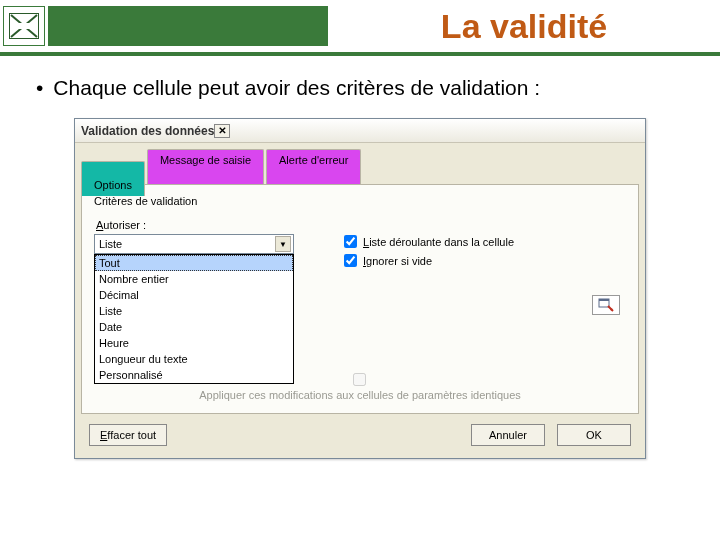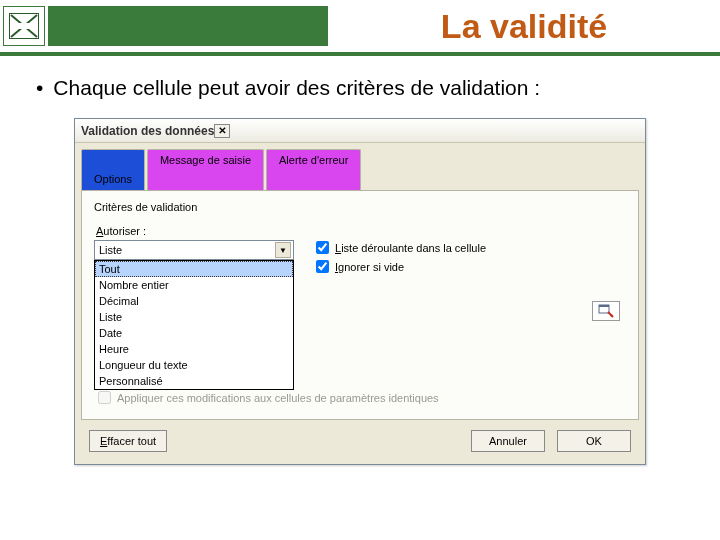--- a/index.html
+++ b/index.html
@@ -96,36 +96,36 @@
     border-bottom: none;
     background: #d946ef;
     margin-right: 2px;
     cursor: pointer;
     font-size: 11px;
     position: relative;
     top: 0;
     border-radius: 2px 2px 0 0;
   }
   .tab.active {
-    background: #1d4ed8;
+    background: #14b8a6;
     z-index: 2;
-    top: 0;
-    padding-top: 23px;
+    top: 12px;
+    padding-top: 17px;
   }
   .tab-panel {
     margin: 0 6px;
     background: #fcfcf8;
     border: 1px solid #b8b4a4;
     padding: 10px 12px 16px 12px;
     min-height: 230px;
     position: relative;
   }
   .section-label { font-size: 11px; margin-bottom: 6px; }
   .field-label { font-size: 11px; margin: 6px 0 3px 2px; }
-  .two-col { display: flex; gap: 12px; }
+  .two-col { display: flex; gap: 40px; }
   .left-col { width: 210px; }
   .right-col { flex: 1; padding-top: 22px; }
   .combo {
     width: 200px;
     height: 20px;
     border: 1px solid #7a8a99;
     background: #fff;
     display: flex; align-items: center; justify-content: space-between;
     padding: 0 2px 0 4px;
     font-size: 11px;
@@ -172,20 +172,21 @@
     display: flex; align-items: center; justify-content: center;
     cursor: pointer;
   }
   .source-row svg { width: 16px; height: 14px; }
   .apply-row {
     position: absolute;
     left: 12px; right: 12px; bottom: 12px;
     display: flex; align-items: center;
     color: #9a9a92;
     font-size: 11px;
+    flex-direction: column;
   }
   .apply-row input { margin-right: 6px; }
   .button-row {
     display: flex;
     align-items: center;
     padding: 10px 14px 12px 14px;
     background: #ece9d8;
   }
   .btn {
     min-width: 74px;

